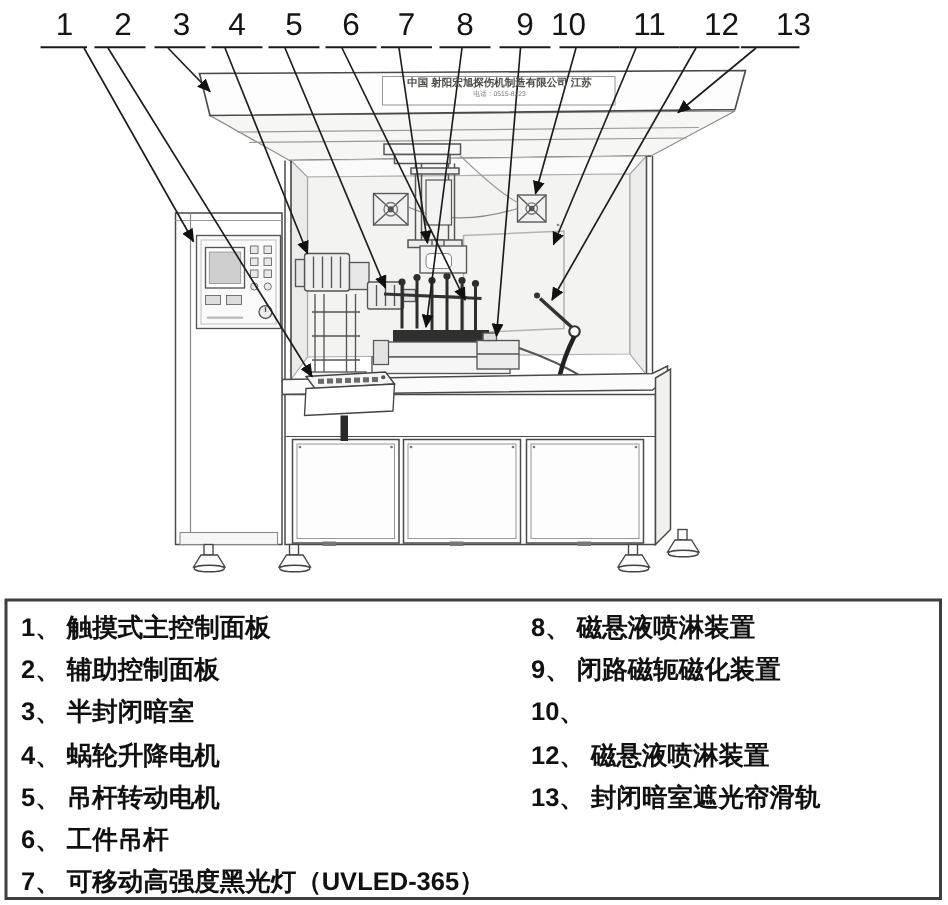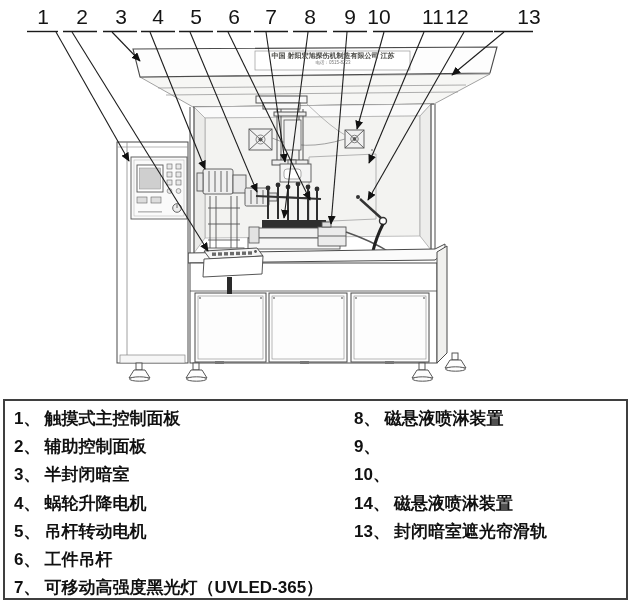--- a/index.html
+++ b/index.html
@@ -304,21 +304,21 @@
     <div class="callout" style="left:65px">2</div>
     <div class="callout" style="left:104px">3</div>
     <div class="callout" style="left:141px">4</div>
     <div class="callout" style="left:179px">5</div>
     <div class="callout" style="left:217px">6</div>
     <div class="callout" style="left:254px">7</div>
     <div class="callout" style="left:293px">8</div>
     <div class="callout" style="left:333px">9</div>
     <div class="callout" style="left:362px">10</div>
     <div class="callout" style="left:416px">11</div>
-    <div class="callout" style="left:440px">12</div>
+    <div class="callout" style="left:464px">12</div>
     <div class="callout" style="left:512px">13</div>
 
     <div class="banner-text">
       <div class="b1">中国 射阳宏旭探伤机制造有限公司 江苏</div>
       <div class="b2">电话：0515-8223</div>
     </div>
   </div>
 
   <div class="legend">
     <div class="lcol left">
@@ -351,26 +351,27 @@
           <span class="ltext">可移动高强度黑光灯（UVLED-365）</span>
         </div>
     </div>
     <div class="lcol right">
       <div class="lrow">
           <span class="lnum">8、</span>
           <span class="ltext">磁悬液喷淋装置</span>
         </div>
       <div class="lrow">
           <span class="lnum">9、</span>
+          <span class="ltext">闭路磁轭磁化装置</span>
         </div>
       <div class="lrow">
           <span class="lnum">10、</span>
         </div>
       <div class="lrow">
-          <span class="lnum">14、</span>
+          <span class="lnum">12、</span>
           <span class="ltext">磁悬液喷淋装置</span>
         </div>
       <div class="lrow">
           <span class="lnum">13、</span>
           <span class="ltext">封闭暗室遮光帘滑轨</span>
         </div>
     </div>
   </div>
 </div>
 

